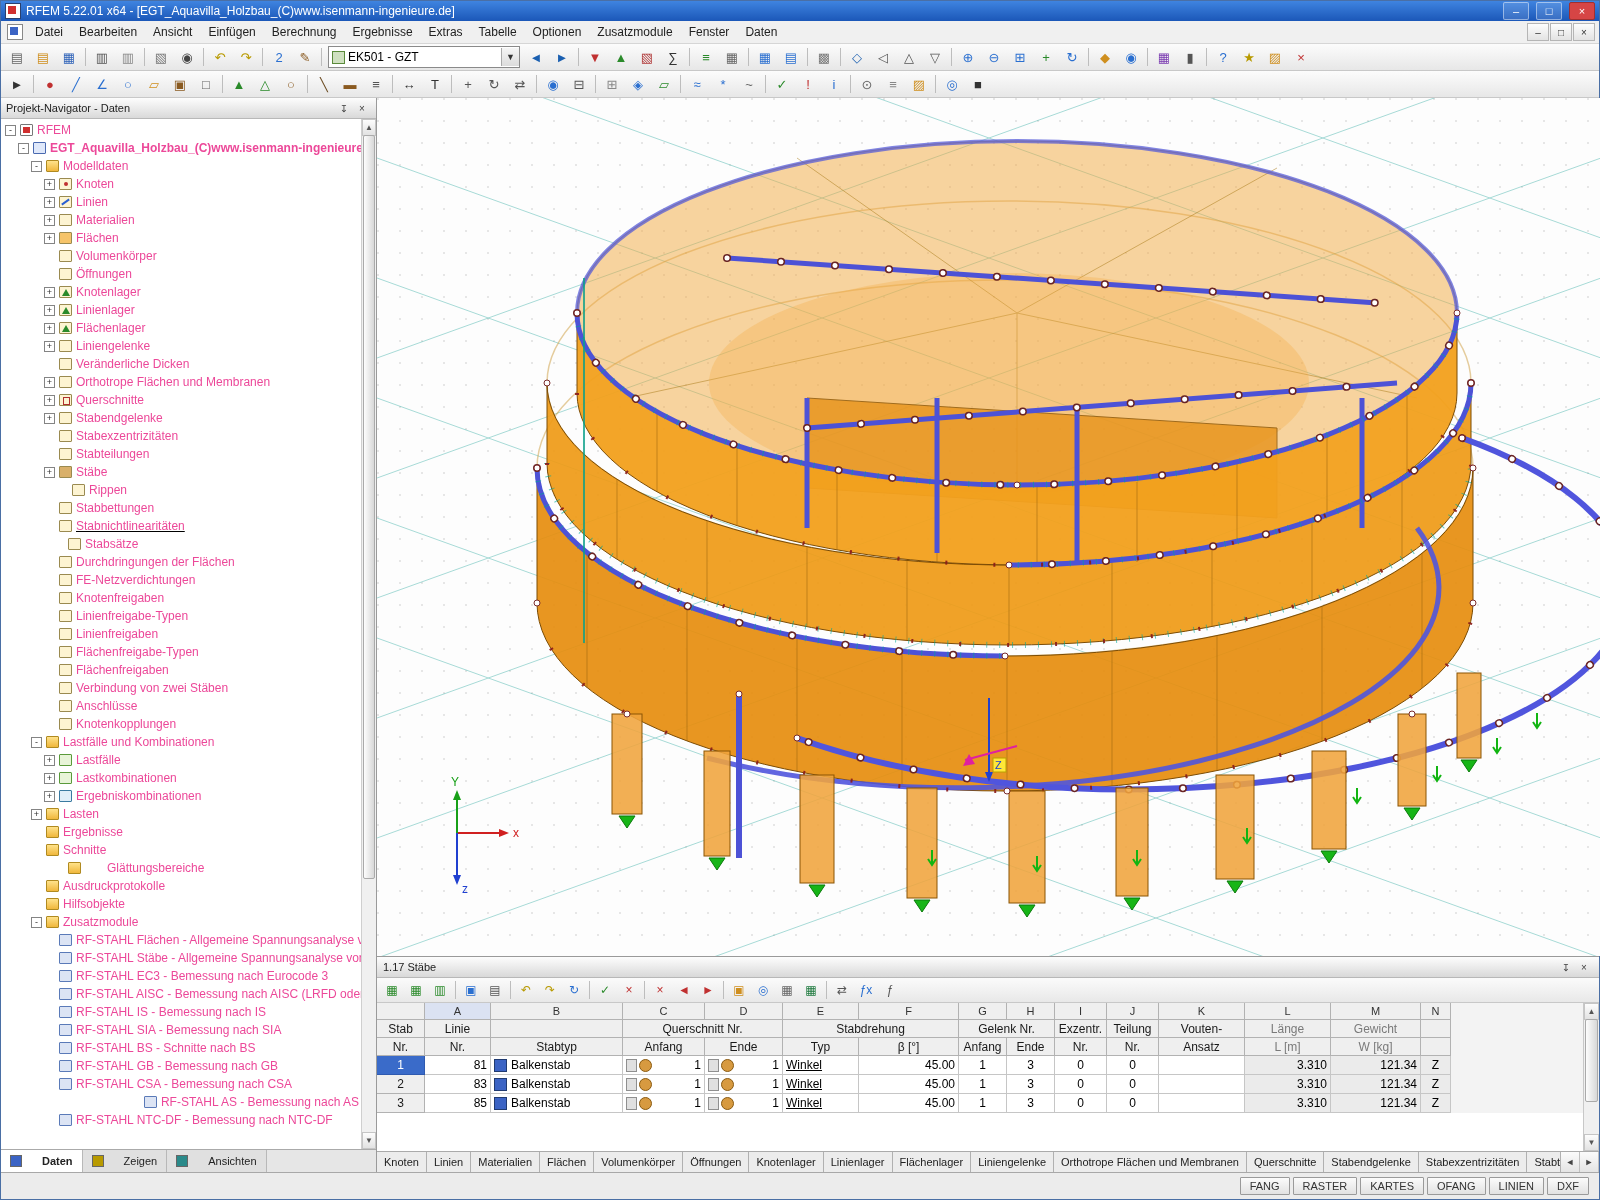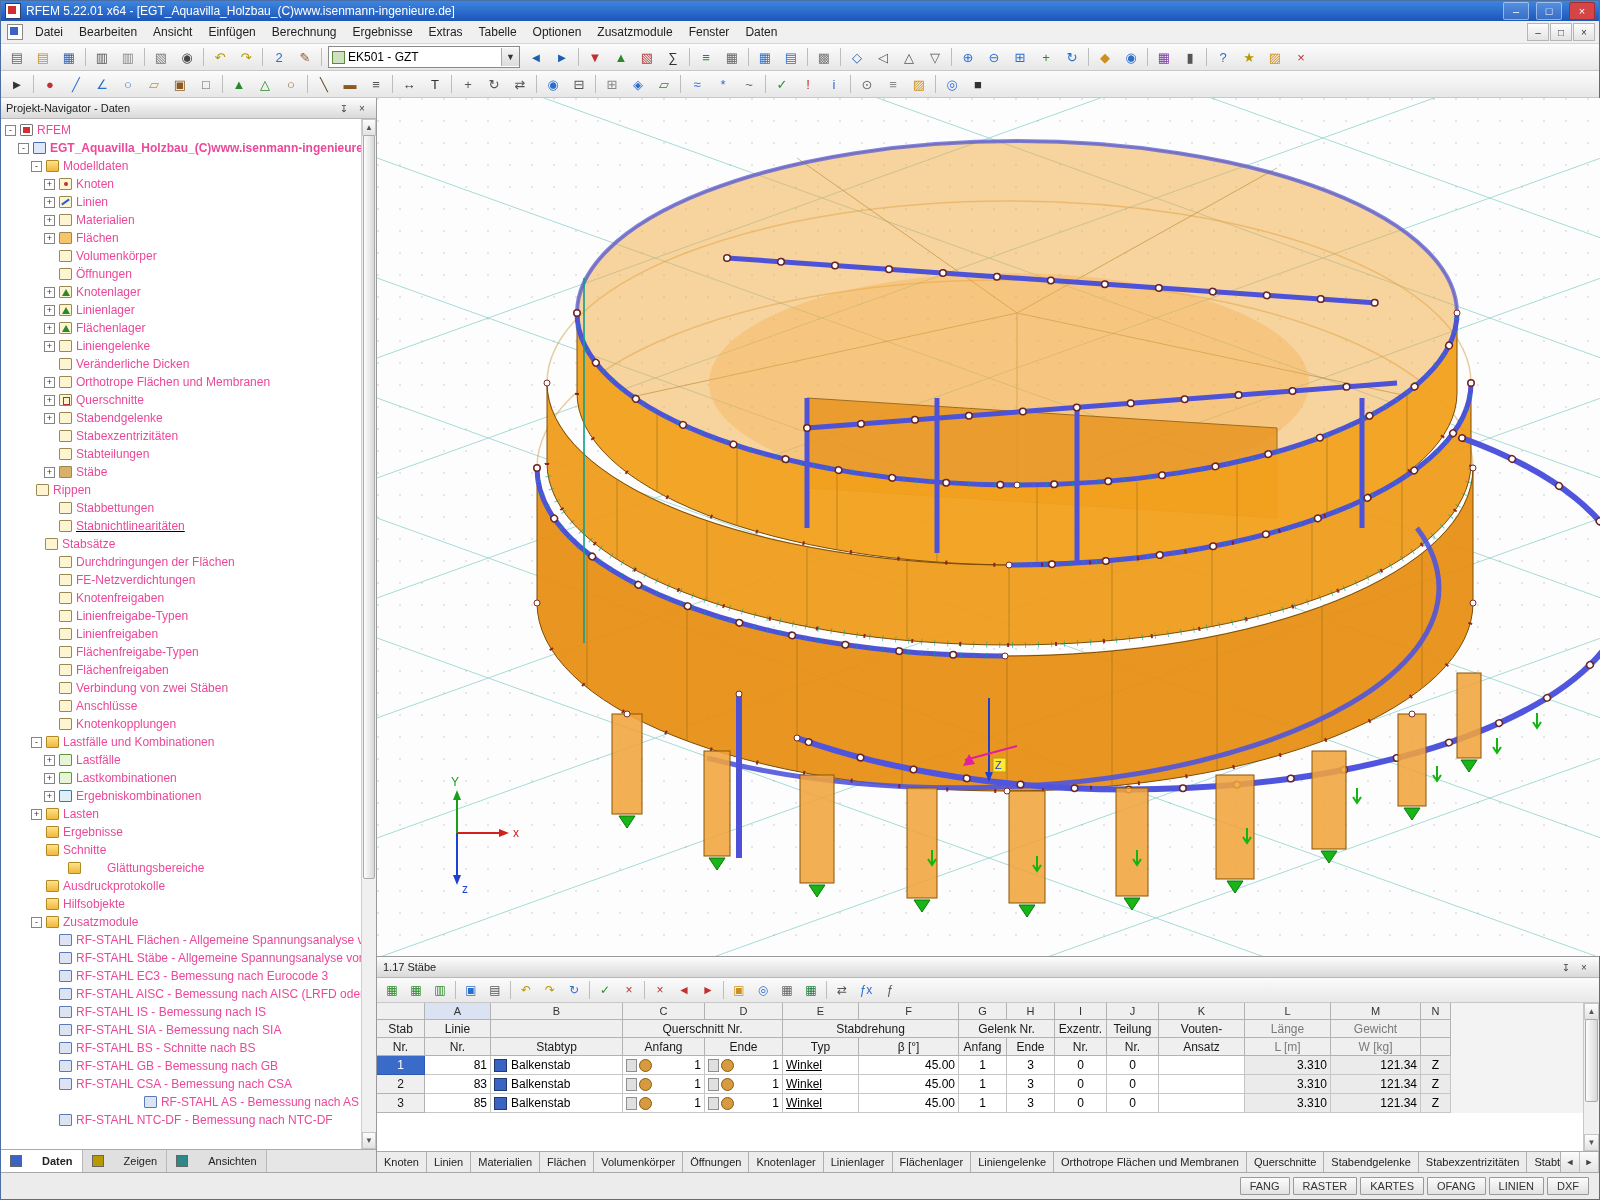--- a/index.html
+++ b/index.html
@@ -368,36 +368,36 @@
             <div class="tree-row" style="padding-left: 43px;">
               <span class="exp"></span>
               <span class="ti" data-icon="stabteilung"></span>
               <span class="tlabel">Stabteilungen</span>
             </div>
             <div class="tree-row" style="padding-left: 43px;">
               <span class="exp">+</span>
               <span class="ti" data-icon="stab"></span>
               <span class="tlabel">Stäbe</span>
             </div>
-            <div class="tree-row" style="padding-left: 20px;">
+            <div class="tree-row" style="padding-left: 56px;">
               <span class="exp"></span>
               <span class="ti" data-icon="rippe"></span>
               <span class="tlabel">Rippen</span>
             </div>
             <div class="tree-row" style="padding-left: 43px;">
               <span class="exp"></span>
               <span class="ti" data-icon="stabbett"></span>
               <span class="tlabel">Stabbettungen</span>
             </div>
             <div class="tree-row" style="padding-left: 43px; text-decoration: underline;">
               <span class="exp"></span>
               <span class="ti" data-icon="stabnl"></span>
               <span class="tlabel">Stabnichtlinearitäten</span>
             </div>
-            <div class="tree-row" style="padding-left: 29px;">
+            <div class="tree-row" style="padding-left: 52px;">
               <span class="exp"></span>
               <span class="ti" data-icon="stabsatz"></span>
               <span class="tlabel">Stabsätze</span>
             </div>
             <div class="tree-row" style="padding-left: 43px;">
               <span class="exp"></span>
               <span class="ti" data-icon="durchdringung"></span>
               <span class="tlabel">Durchdringungen der Flächen</span>
             </div>
             <div class="tree-row" style="padding-left: 43px;">

